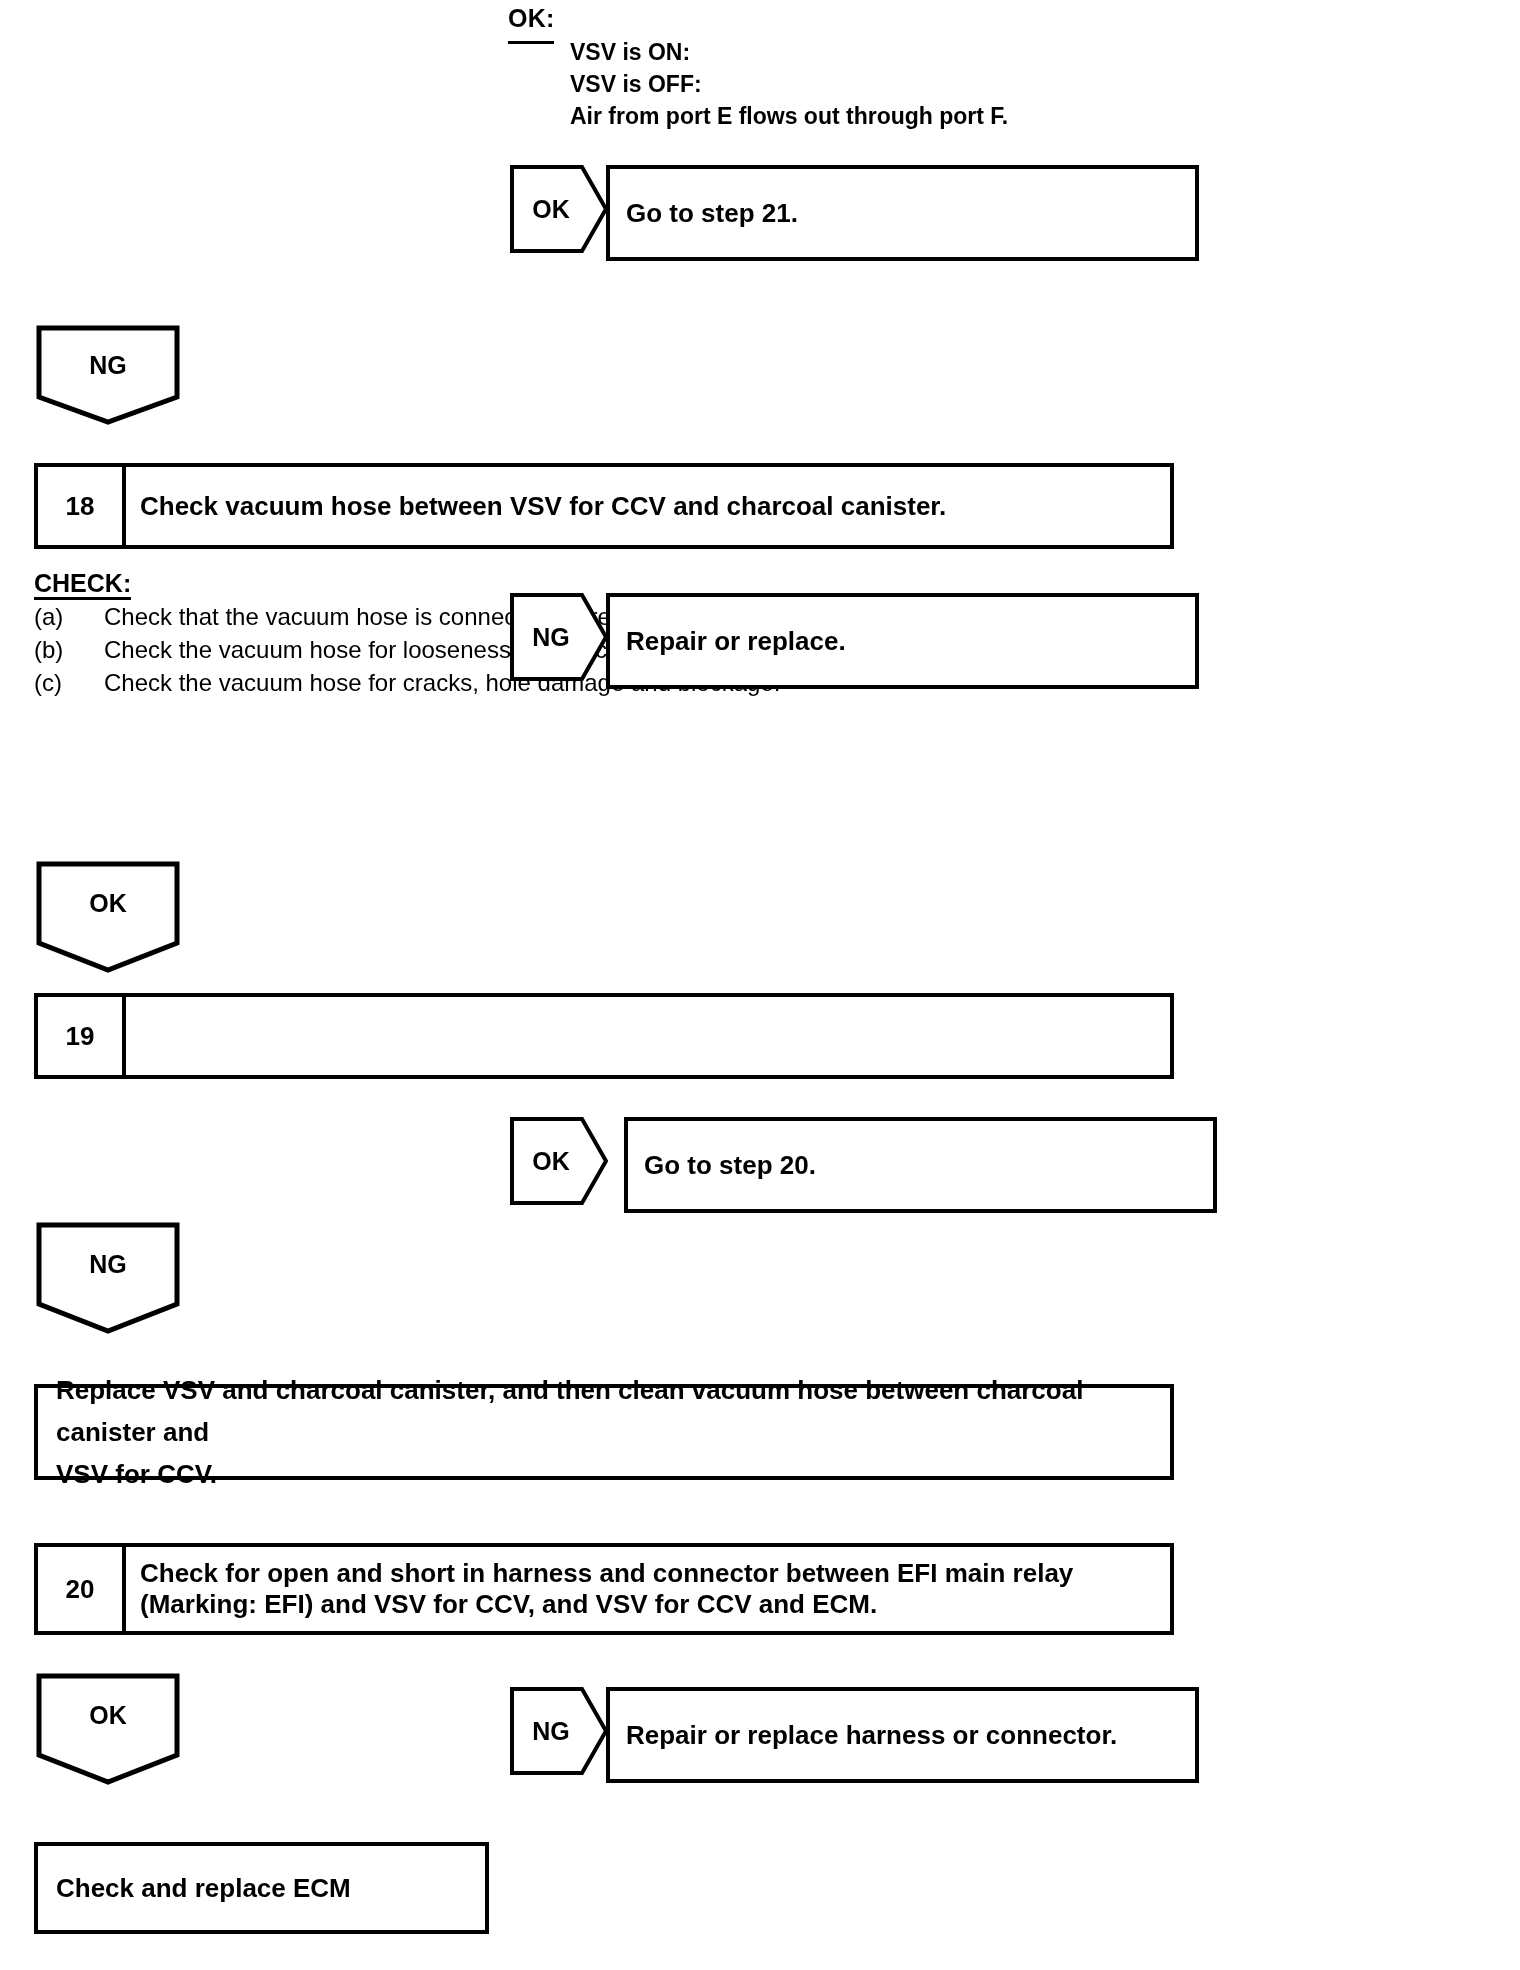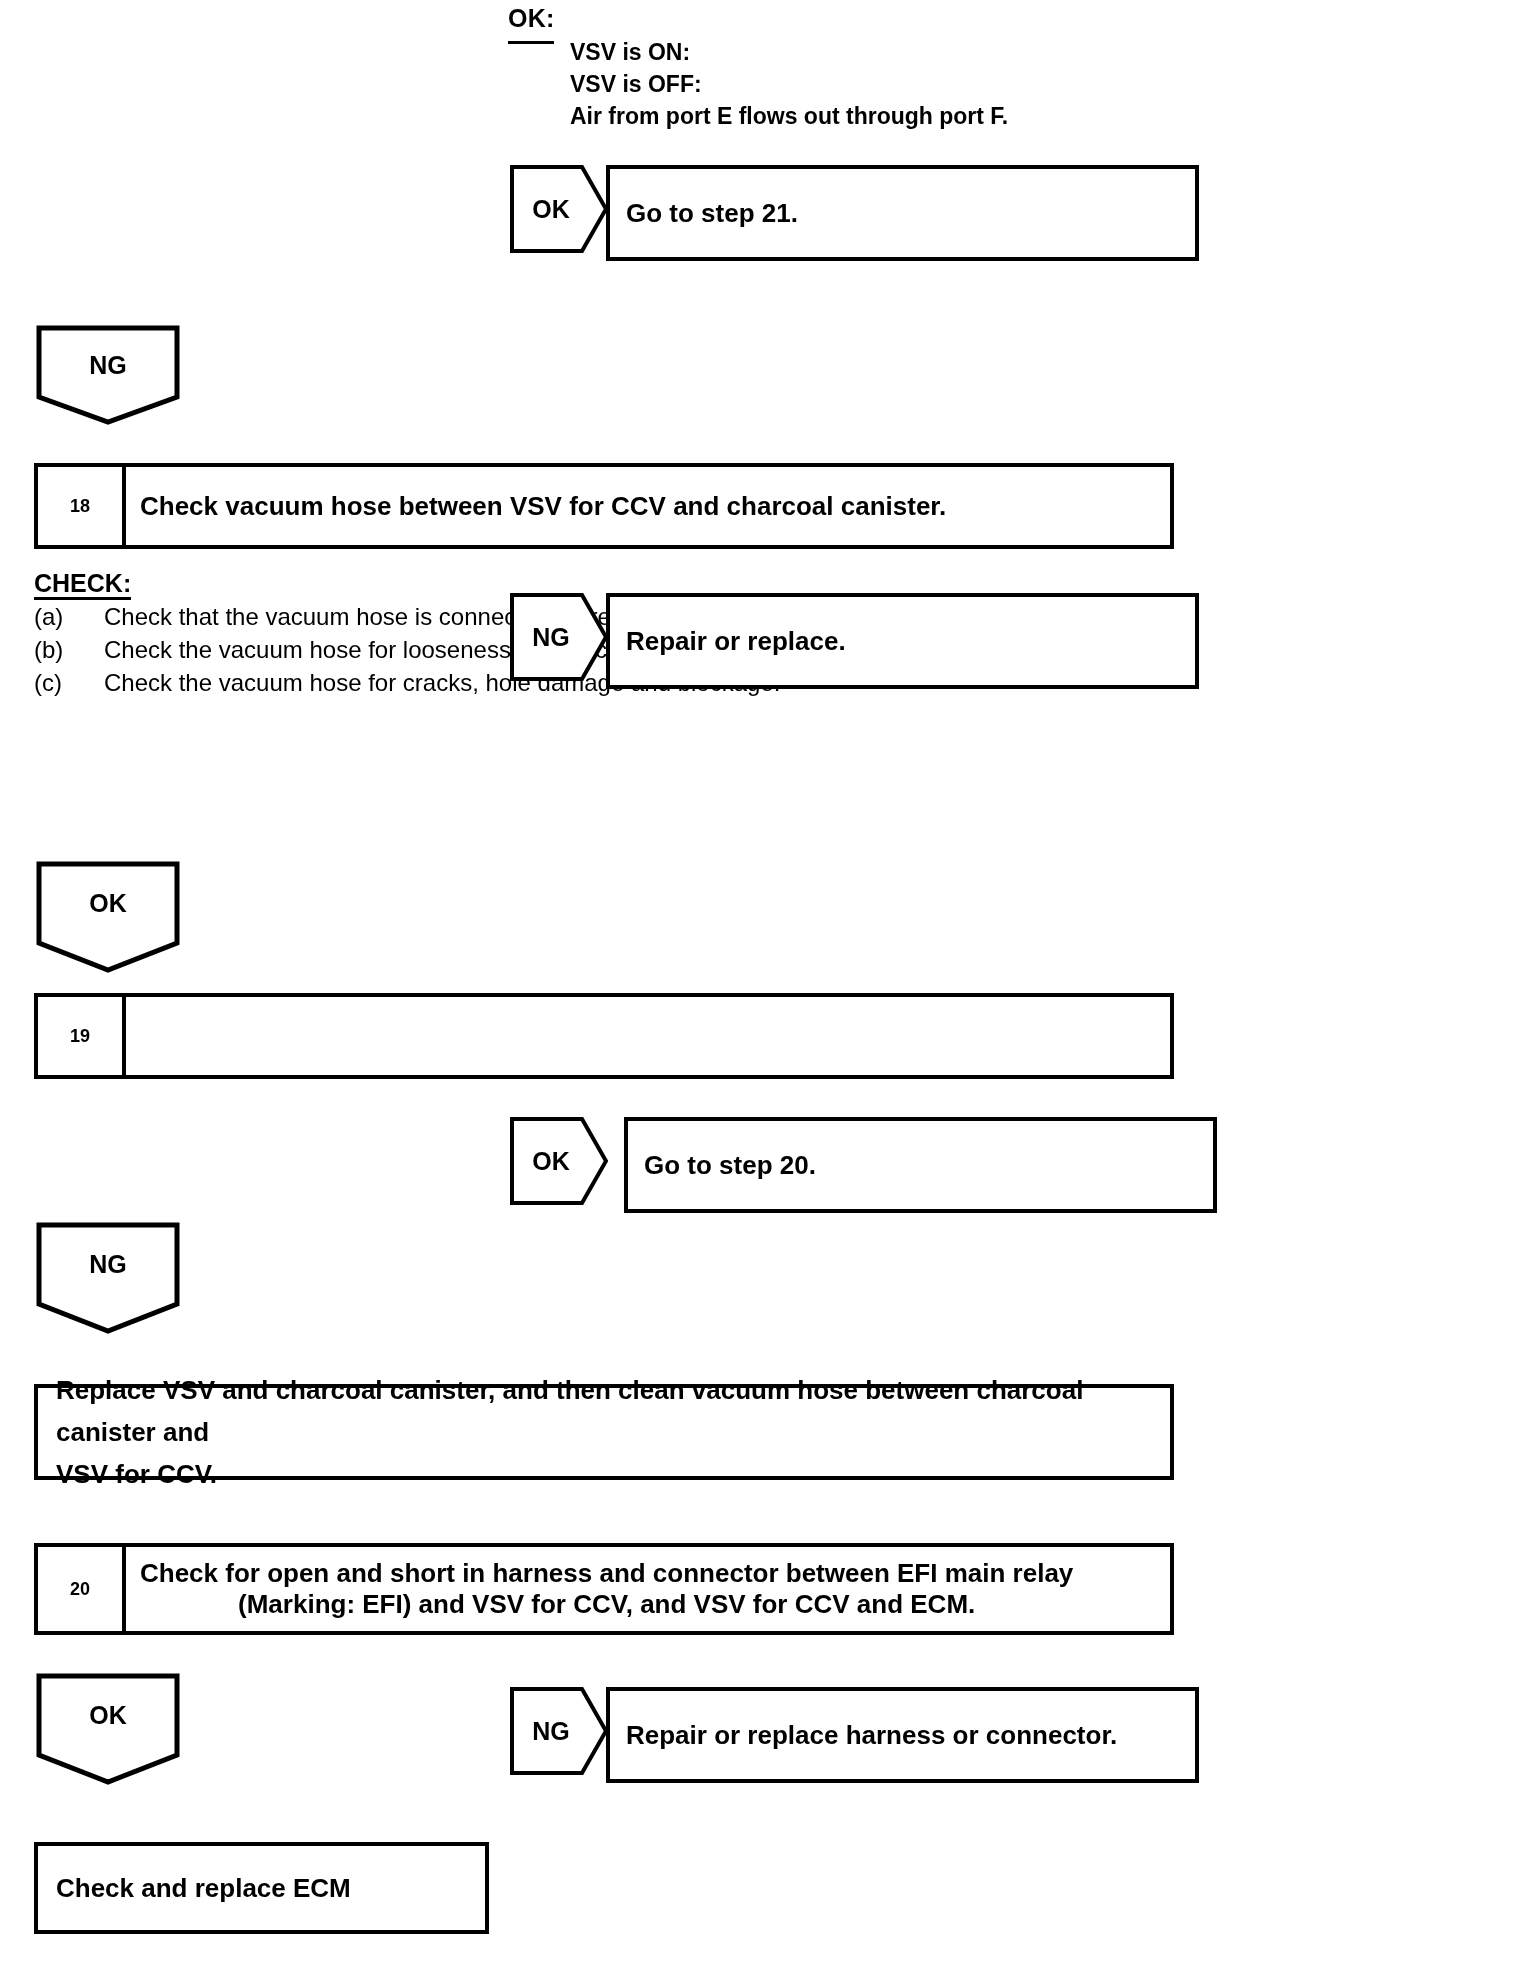--- a/index.html
+++ b/index.html
@@ -46,32 +46,31 @@
     display: flex;
     align-items: stretch;
   }
   .step-num {
     width: 84px;
     min-width: 84px;
     border-right: 4px solid #000;
     display: flex;
     align-items: center;
     justify-content: center;
-    font-size: 18px;
+    font-size: 26px;
     font-weight: bold;
   }
   .step-text {
     display: flex;
     align-items: center;
     padding-left: 14px;
     padding-right: 10px;
     font-size: 26px;
     font-weight: bold;
     line-height: 31px;
-    text-align: center;
   }
 
   
   .plain-box {
     border: 4px solid #000;
     background: #fff;
     display: flex;
     align-items: center;
     padding-left: 18px;
     padding-right: 12px;

